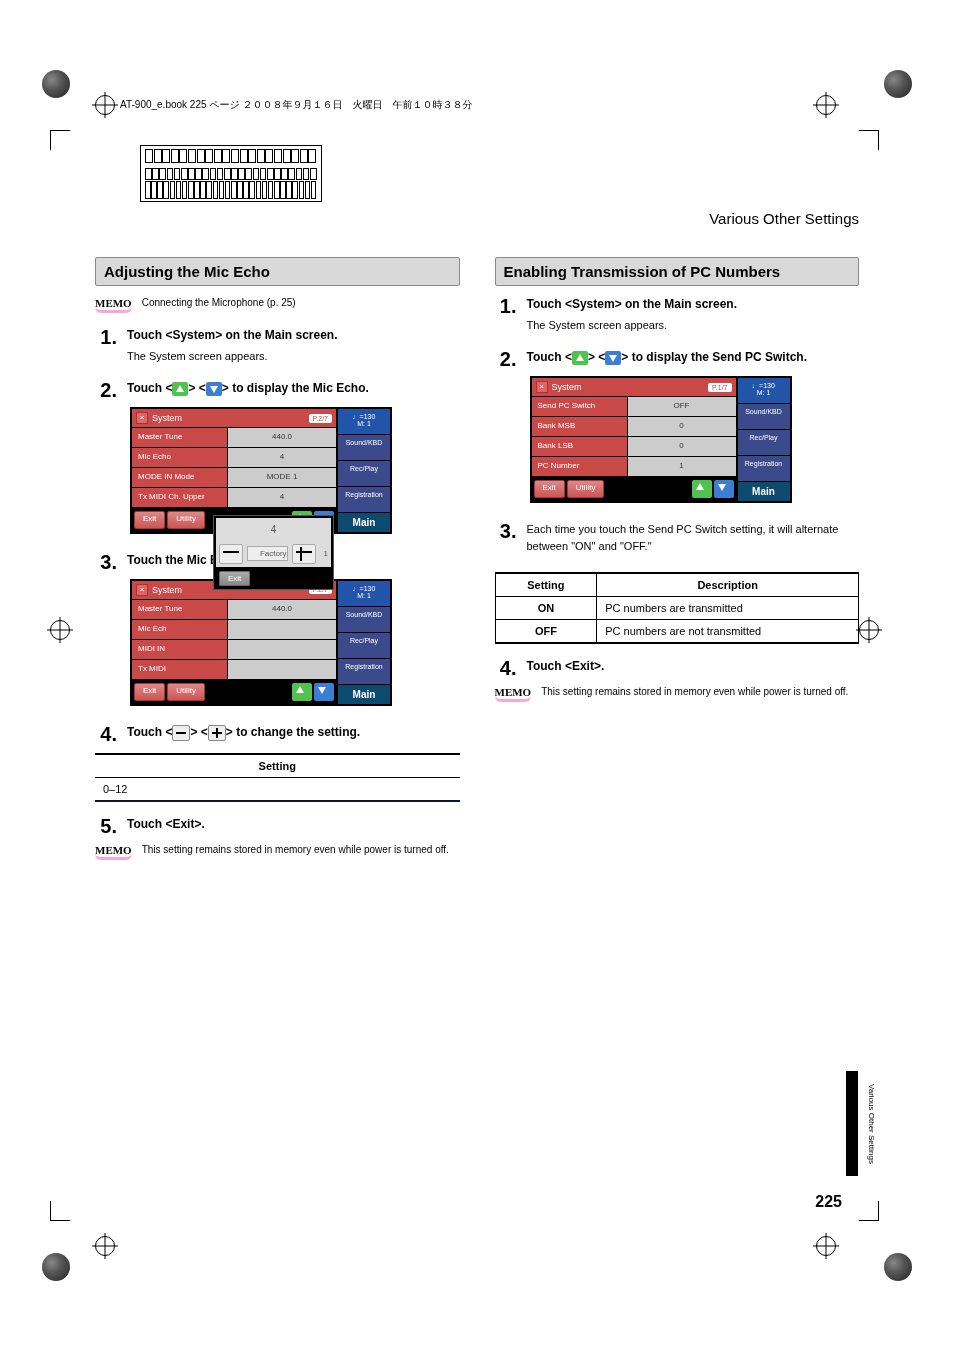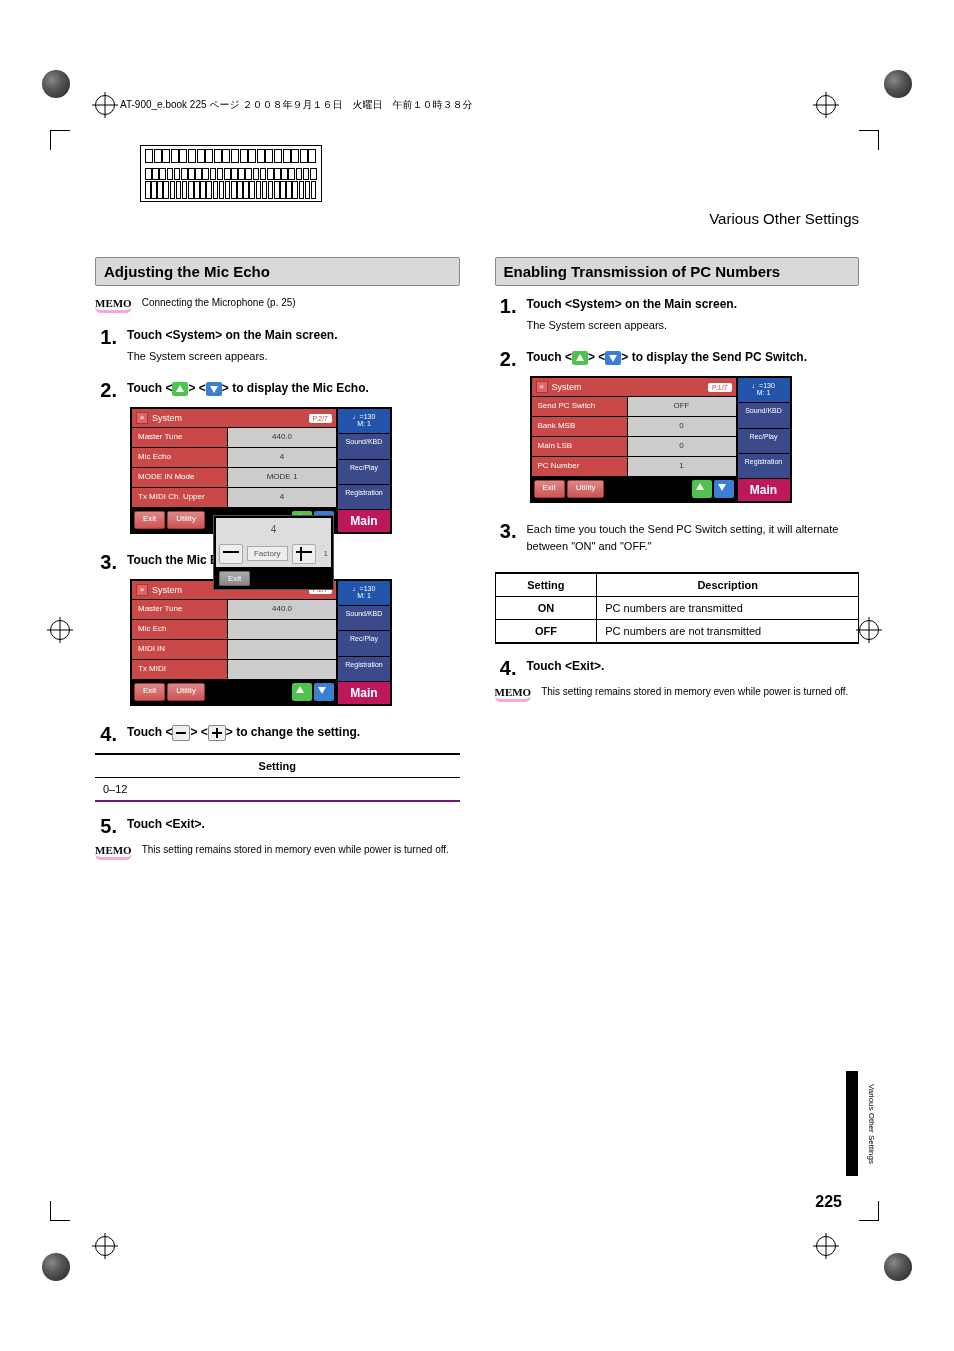--- a/index.html
+++ b/index.html
@@ -290,55 +290,55 @@
   }
   .side-cell {
     background: #3a4a8a;
     color: #fff;
     font-size: 7px;
     text-align: center;
     padding: 4px 0;
     flex: 1;
   }
   .side-cell.tempo { background: #2255aa; }
-  .side-main { background: #be185d; color: #fff; font-size: 12px; text-align: center; padding: 4px 0; font-weight: bold; }
+  .side-main { background: #0c4a6e; color: #fff; font-size: 10px; text-align: center; padding: 4px 0; font-weight: bold; }
   .nav-btns { display: flex; gap: 2px; margin-left: auto; }
   .nav-btns .tri-up, .nav-btns .tri-down { width: 20px; height: 18px; }
   .overlay-popup {
     position: absolute;
     background: #000;
     padding: 2px;
     border: 1px solid #555;
     width: 115px;
     margin-top: -92px;
     margin-left: 58px;
   }
   .overlay-popup .scr-cell-r { background: #ddd; text-align: center; padding: 6px 0; font-size: 10px; color: #555; }
   .overlay-popup .pop-row { display: flex; gap: 4px; background: #ddd; padding: 3px; align-items: center; }
   .overlay-popup .pop-row .minus-btn, .overlay-popup .pop-row .plus-btn { width: 22px; height: 18px; background: #eee; border: 1px solid #aaa; }
-  .overlay-popup .factory { flex: 1; font-size: 8px; text-align: center; border: 1px solid #aaa; padding: 2px 0; background: #eee; color: #555; }
+  .overlay-popup .factory { flex: 1; font-size: 8px; text-align: right; border: 1px solid #aaa; padding: 2px 0; background: #eee; color: #555; }
   .overlay-popup .pop-foot { padding: 3px; }
   table.settings {
     border-collapse: collapse;
     width: 100%;
     font-size: 11px;
     margin: 8px 0 14px 0;
   }
   table.settings th, table.settings td {
     border-top: 1px solid #000;
     border-bottom: 1px solid #000;
     padding: 5px 8px;
     text-align: left;
   }
   table.settings th {
     font-weight: bold;
     text-align: center;
     border-top: 2px solid #000;
   }
-  table.settings tr:last-child td { border-bottom: 2px solid #701a75; }
+  table.settings tr:last-child td { border-bottom: 2px solid #0f172a; }
   table.settings2 {
     border-collapse: collapse;
     width: 100%;
     font-size: 11px;
     margin: 8px 0 14px 0;
   }
   table.settings2 th {
     border: 1px solid #000;
     padding: 5px 8px;
     text-align: center;
@@ -689,21 +689,21 @@
           </div>
           <div class="scr-row">
               <div class="scr-cell-l">Send PC Switch</div>
               <div class="scr-cell-r">OFF</div>
             </div>
           <div class="scr-row">
               <div class="scr-cell-l">Bank MSB</div>
               <div class="scr-cell-r">0</div>
             </div>
           <div class="scr-row">
-              <div class="scr-cell-l">Main LSB</div>
+              <div class="scr-cell-l">Bank LSB</div>
               <div class="scr-cell-r">0</div>
             </div>
           <div class="scr-row">
               <div class="scr-cell-l">PC Number</div>
               <div class="scr-cell-r">1</div>
             </div>
           <div class="scr-footer">
             <span class="scr-btn">Exit</span>
             <span class="scr-btn">Utility</span>
             <span class="nav-btns">

